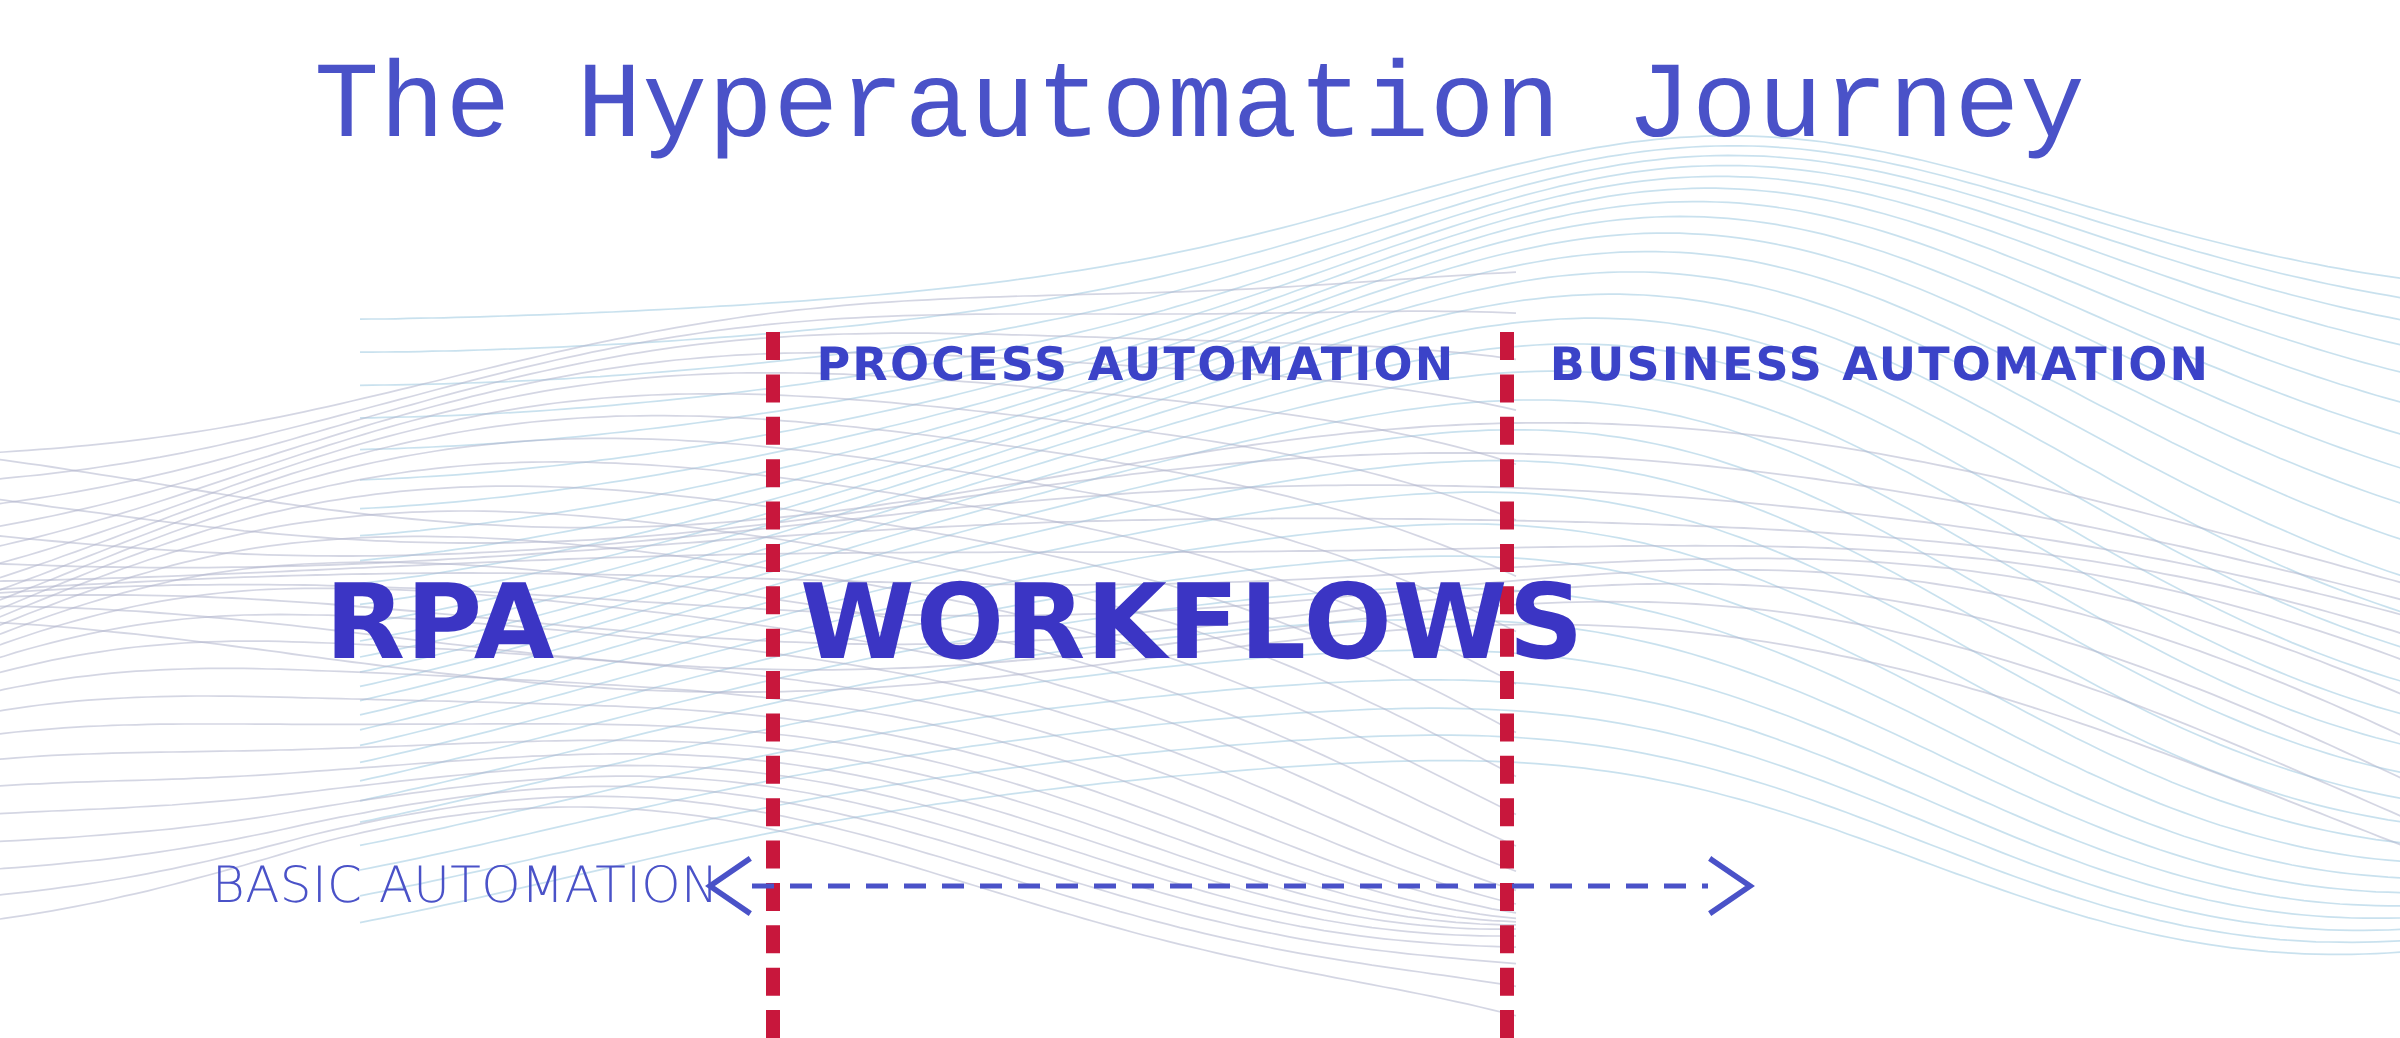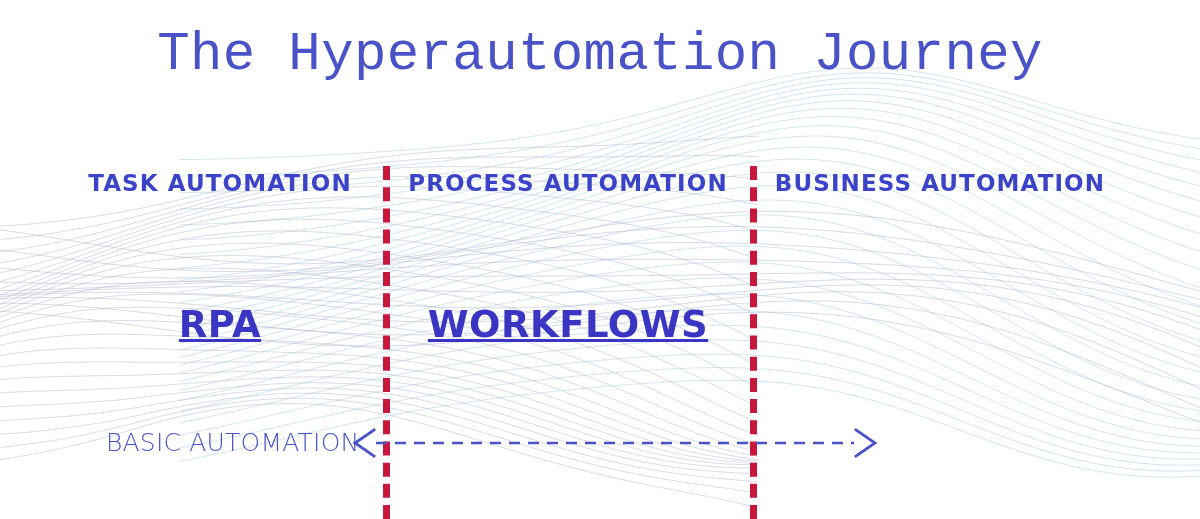--- a/index.html
+++ b/index.html
@@ -65,28 +65,27 @@
     white-space: nowrap;
     font-family: "DejaVu Sans", sans-serif;
   }
   .header-a { left: 70px;  width: 300px; text-align: center; }
   .header-b { left: 400px; width: 336px; text-align: center; }
   .header-c { left: 764px; width: 352px; text-align: center; }
 
   
   .big-label {
     position: absolute;
-    top: 303px;
-    font-size: 37px;
+    top: 282px;
+    font-size: 52px;
     font-weight: 700;
     letter-spacing: 0.5px;
     color: #3b35c4;
     white-space: nowrap;
     font-family: "DejaVu Sans", sans-serif;
-    text-decoration: underline;
   }
   .big-a { left: 70px;  width: 300px; text-align: center; }
   .big-b { left: 400px; width: 336px; text-align: center; }
   .big-c { left: 764px; width: 352px; text-align: center; }
 
   
   .axis-row {
     position: absolute;
     top: 425px;
     left: 0;
@@ -194,21 +193,20 @@
       <path d="M-40.0 300.9 L-34.0 300.5 L-28.0 300.0 L-22.0 299.7 L-16.0 299.3 L-10.0 299.0 L-4.0 298.7 L2.0 298.5 L8.0 298.2 L14.0 298.0 L20.0 297.9 L26.0 297.7 L32.0 297.6 L38.0 297.5 L44.0 297.5 L50.0 297.5 L56.0 297.5 L62.0 297.5 L68.0 297.6 L74.0 297.7 L80.0 297.8 L86.0 297.9 L92.0 298.1 L98.0 298.3 L104.0 298.5 L110.0 298.8 L116.0 299.0 L122.0 299.3 L128.0 299.7 L134.0 300.0 L140.0 300.4 L146.0 300.8 L152.0 301.2 L158.0 301.6 L164.0 302.0 L170.0 302.5 L176.0 303.0 L182.0 303.5 L188.0 304.0 L194.0 304.5 L200.0 305.0 L206.0 305.5 L212.0 306.1 L218.0 306.7 L224.0 307.2 L230.0 307.8 L236.0 308.4 L242.0 308.9 L248.0 309.5 L254.0 310.1 L260.0 310.7 L266.0 311.2 L272.0 311.8 L278.0 312.4 L284.0 313.0 L290.0 313.5 L296.0 314.1 L302.0 314.6 L308.0 315.1 L314.0 315.7 L320.0 316.2 L326.0 316.7 L332.0 317.1 L338.0 317.6 L344.0 318.0 L350.0 318.5 L356.0 318.9 L362.0 319.3 L368.0 319.6 L374.0 320.0 L380.0 320.3 L386.0 320.6 L392.0 320.9 L398.0 321.1 L404.0 321.3 L410.0 321.5 L416.0 321.7 L422.0 321.9 L428.0 322.0 L434.0 322.1 L440.0 322.1 L446.0 322.2 L452.0 322.2 L458.0 322.1 L464.0 322.1 L470.0 322.0 L476.0 321.9 L482.0 321.7 L488.0 321.6 L494.0 321.3 L500.0 321.1 L506.0 320.9 L512.0 320.6 L518.0 320.2 L524.0 319.9 L530.0 319.5 L536.0 319.1 L542.0 318.7 L548.0 318.2 L554.0 317.8 L560.0 317.3 L566.0 316.7 L572.0 316.2 L578.0 315.6 L584.0 315.0 L590.0 314.4 L596.0 313.8 L602.0 313.2 L608.0 312.5 L614.0 311.9 L620.0 311.2 L626.0 310.5 L632.0 309.8 L638.0 309.1 L644.0 308.4 L650.0 307.7 L656.0 306.9 L662.0 306.2 L668.0 305.5 L674.0 304.8 L680.0 304.0 L686.0 303.3 L692.0 302.6 L698.0 301.9 L704.0 301.2 L710.0 300.5 L716.0 299.9 L722.0 299.2 L728.0 298.6 L734.0 297.9 L740.0 297.3 L746.0 296.8 L752.0 296.2 L758.0 295.7 L764.0 295.2 L770.0 294.7 L776.0 294.2 L782.0 293.8 L788.0 293.5 L794.0 293.1 L800.0 292.8 L806.0 292.5 L812.0 292.3 L818.0 292.1 L824.0 292.0 L830.0 291.9 L836.0 291.8 L842.0 291.8 L848.0 291.9 L854.0 292.0 L860.0 292.1 L866.0 292.3 L872.0 292.5 L878.0 292.8 L884.0 293.2 L890.0 293.6 L896.0 294.1 L902.0 294.6 L908.0 295.2 L914.0 295.8 L920.0 296.5 L926.0 297.3 L932.0 298.1 L938.0 299.0 L944.0 299.9 L950.0 300.9 L956.0 302.0 L962.0 303.1 L968.0 304.3 L974.0 305.5 L980.0 306.9 L986.0 308.2 L992.0 309.6 L998.0 311.1 L1004.0 312.7 L1010.0 314.3 L1016.0 315.9 L1022.0 317.7 L1028.0 319.4 L1034.0 321.3 L1040.0 323.1 L1046.0 325.1 L1052.0 327.1 L1058.0 329.1 L1064.0 331.2 L1070.0 333.3 L1076.0 335.5 L1082.0 337.8 L1088.0 340.1 L1094.0 342.4 L1100.0 344.7 L1106.0 347.1 L1112.0 349.6 L1118.0 352.1 L1124.0 354.6 L1130.0 357.1 L1136.0 359.7 L1142.0 362.3 L1148.0 365.0 L1154.0 367.6 L1160.0 370.3 L1166.0 373.0 L1172.0 375.8 L1178.0 378.5 L1184.0 381.3 L1190.0 384.1 L1196.0 386.9 L1202.0 389.7 L1208.0 392.5 L1214.0 395.3 L1220.0 398.1 L1226.0 400.9 L1232.0 403.7 L1238.0 406.5" fill="none" stroke="#b0b4cc" stroke-opacity="0.55" stroke-width="0.9"></path>
       <path d="M-40.0 303.8 L-34.0 303.6 L-28.0 303.4 L-22.0 303.3 L-16.0 303.2 L-10.0 303.2 L-4.0 303.2 L2.0 303.2 L8.0 303.2 L14.0 303.3 L20.0 303.5 L26.0 303.6 L32.0 303.8 L38.0 304.0 L44.0 304.3 L50.0 304.6 L56.0 304.9 L62.0 305.3 L68.0 305.6 L74.0 306.0 L80.0 306.5 L86.0 306.9 L92.0 307.4 L98.0 307.9 L104.0 308.5 L110.0 309.0 L116.0 309.6 L122.0 310.2 L128.0 310.8 L134.0 311.4 L140.0 312.1 L146.0 312.7 L152.0 313.4 L158.0 314.1 L164.0 314.8 L170.0 315.5 L176.0 316.2 L182.0 316.9 L188.0 317.6 L194.0 318.3 L200.0 319.1 L206.0 319.8 L212.0 320.5 L218.0 321.2 L224.0 321.9 L230.0 322.6 L236.0 323.3 L242.0 324.0 L248.0 324.7 L254.0 325.4 L260.0 326.0 L266.0 326.7 L272.0 327.3 L278.0 327.9 L284.0 328.5 L290.0 329.0 L296.0 329.6 L302.0 330.1 L308.0 330.6 L314.0 331.1 L320.0 331.6 L326.0 332.0 L332.0 332.4 L338.0 332.8 L344.0 333.1 L350.0 333.5 L356.0 333.7 L362.0 334.0 L368.0 334.2 L374.0 334.4 L380.0 334.6 L386.0 334.7 L392.0 334.8 L398.0 334.9 L404.0 334.9 L410.0 334.9 L416.0 334.9 L422.0 334.8 L428.0 334.7 L434.0 334.6 L440.0 334.4 L446.0 334.2 L452.0 334.0 L458.0 333.8 L464.0 333.5 L470.0 333.1 L476.0 332.8 L482.0 332.4 L488.0 332.0 L494.0 331.5 L500.0 331.0 L506.0 330.5 L512.0 330.0 L518.0 329.5 L524.0 328.9 L530.0 328.3 L536.0 327.7 L542.0 327.0 L548.0 326.3 L554.0 325.7 L560.0 324.9 L566.0 324.2 L572.0 323.5 L578.0 322.8 L584.0 322.0 L590.0 321.2 L596.0 320.4 L602.0 319.7 L608.0 318.9 L614.0 318.1 L620.0 317.3 L626.0 316.5 L632.0 315.7 L638.0 314.9 L644.0 314.1 L650.0 313.3 L656.0 312.5 L662.0 311.8 L668.0 311.0 L674.0 310.3 L680.0 309.6 L686.0 308.9 L692.0 308.2 L698.0 307.5 L704.0 306.9 L710.0 306.2 L716.0 305.6 L722.0 305.1 L728.0 304.5 L734.0 304.0 L740.0 303.5 L746.0 303.1 L752.0 302.7 L758.0 302.3 L764.0 302.0 L770.0 301.7 L776.0 301.4 L782.0 301.2 L788.0 301.1 L794.0 300.9 L800.0 300.9 L806.0 300.8 L812.0 300.9 L818.0 300.9 L824.0 301.0 L830.0 301.2 L836.0 301.4 L842.0 301.7 L848.0 302.0 L854.0 302.4 L860.0 302.9 L866.0 303.4 L872.0 303.9 L878.0 304.5 L884.0 305.2 L890.0 305.9 L896.0 306.7 L902.0 307.6 L908.0 308.5 L914.0 309.4 L920.0 310.4 L926.0 311.5 L932.0 312.6 L938.0 313.8 L944.0 315.1 L950.0 316.4 L956.0 317.7 L962.0 319.1 L968.0 320.6 L974.0 322.1 L980.0 323.7 L986.0 325.3 L992.0 327.0 L998.0 328.8 L1004.0 330.6 L1010.0 332.4 L1016.0 334.3 L1022.0 336.2 L1028.0 338.2 L1034.0 340.2 L1040.0 342.3 L1046.0 344.4 L1052.0 346.5 L1058.0 348.7 L1064.0 350.9 L1070.0 353.2 L1076.0 355.5 L1082.0 357.8 L1088.0 360.2 L1094.0 362.6 L1100.0 365.0 L1106.0 367.5 L1112.0 369.9 L1118.0 372.4 L1124.0 374.9 L1130.0 377.5 L1136.0 380.0 L1142.0 382.6 L1148.0 385.2 L1154.0 387.8 L1160.0 390.4 L1166.0 393.0 L1172.0 395.6 L1178.0 398.2 L1184.0 400.9 L1190.0 403.5 L1196.0 406.1 L1202.0 408.7 L1208.0 411.4 L1214.0 414.0 L1220.0 416.6 L1226.0 419.2 L1232.0 421.7 L1238.0 424.3" fill="none" stroke="#b0b4cc" stroke-opacity="0.55" stroke-width="0.9"></path>
       <path d="M-40.0 309.9 L-34.0 310.0 L-28.0 310.1 L-22.0 310.3 L-16.0 310.5 L-10.0 310.8 L-4.0 311.1 L2.0 311.4 L8.0 311.8 L14.0 312.2 L20.0 312.6 L26.0 313.1 L32.0 313.6 L38.0 314.1 L44.0 314.7 L50.0 315.3 L56.0 315.9 L62.0 316.5 L68.0 317.1 L74.0 317.8 L80.0 318.5 L86.0 319.2 L92.0 319.9 L98.0 320.7 L104.0 321.4 L110.0 322.2 L116.0 323.0 L122.0 323.8 L128.0 324.5 L134.0 325.3 L140.0 326.1 L146.0 327.0 L152.0 327.8 L158.0 328.6 L164.0 329.4 L170.0 330.2 L176.0 331.0 L182.0 331.7 L188.0 332.5 L194.0 333.3 L200.0 334.1 L206.0 334.8 L212.0 335.5 L218.0 336.3 L224.0 337.0 L230.0 337.6 L236.0 338.3 L242.0 338.9 L248.0 339.6 L254.0 340.2 L260.0 340.7 L266.0 341.3 L272.0 341.8 L278.0 342.3 L284.0 342.8 L290.0 343.2 L296.0 343.6 L302.0 344.0 L308.0 344.4 L314.0 344.7 L320.0 345.0 L326.0 345.2 L332.0 345.4 L338.0 345.6 L344.0 345.8 L350.0 345.9 L356.0 346.0 L362.0 346.0 L368.0 346.0 L374.0 346.0 L380.0 346.0 L386.0 345.9 L392.0 345.8 L398.0 345.6 L404.0 345.4 L410.0 345.2 L416.0 344.9 L422.0 344.6 L428.0 344.3 L434.0 344.0 L440.0 343.6 L446.0 343.2 L452.0 342.7 L458.0 342.3 L464.0 341.8 L470.0 341.2 L476.0 340.7 L482.0 340.1 L488.0 339.5 L494.0 338.9 L500.0 338.3 L506.0 337.6 L512.0 336.9 L518.0 336.2 L524.0 335.5 L530.0 334.8 L536.0 334.1 L542.0 333.3 L548.0 332.6 L554.0 331.8 L560.0 331.0 L566.0 330.2 L572.0 329.5 L578.0 328.7 L584.0 327.9 L590.0 327.1 L596.0 326.3 L602.0 325.6 L608.0 324.8 L614.0 324.0 L620.0 323.3 L626.0 322.5 L632.0 321.8 L638.0 321.1 L644.0 320.4 L650.0 319.7 L656.0 319.1 L662.0 318.4 L668.0 317.8 L674.0 317.2 L680.0 316.7 L686.0 316.1 L692.0 315.6 L698.0 315.1 L704.0 314.7 L710.0 314.3 L716.0 313.9 L722.0 313.5 L728.0 313.2 L734.0 313.0 L740.0 312.7 L746.0 312.5 L752.0 312.4 L758.0 312.3 L764.0 312.2 L770.0 312.2 L776.0 312.2 L782.0 312.3 L788.0 312.4 L794.0 312.6 L800.0 312.8 L806.0 313.1 L812.0 313.4 L818.0 313.7 L824.0 314.2 L830.0 314.6 L836.0 315.1 L842.0 315.7 L848.0 316.3 L854.0 317.0 L860.0 317.7 L866.0 318.5 L872.0 319.3 L878.0 320.2 L884.0 321.1 L890.0 322.1 L896.0 323.1 L902.0 324.2 L908.0 325.3 L914.0 326.5 L920.0 327.8 L926.0 329.0 L932.0 330.4 L938.0 331.7 L944.0 333.2 L950.0 334.6 L956.0 336.1 L962.0 337.7 L968.0 339.3 L974.0 341.0 L980.0 342.6 L986.0 344.4 L992.0 346.1 L998.0 347.9 L1004.0 349.8 L1010.0 351.7 L1016.0 353.6 L1022.0 355.5 L1028.0 357.5 L1034.0 359.5 L1040.0 361.6 L1046.0 363.6 L1052.0 365.7 L1058.0 367.9 L1064.0 370.0 L1070.0 372.2 L1076.0 374.4 L1082.0 376.6 L1088.0 378.8 L1094.0 381.1 L1100.0 383.4 L1106.0 385.7 L1112.0 388.0 L1118.0 390.3 L1124.0 392.6 L1130.0 394.9 L1136.0 397.2 L1142.0 399.6 L1148.0 401.9 L1154.0 404.3 L1160.0 406.6 L1166.0 409.0 L1172.0 411.3 L1178.0 413.7 L1184.0 416.0 L1190.0 418.4 L1196.0 420.7 L1202.0 423.0 L1208.0 425.3 L1214.0 427.6 L1220.0 429.9 L1226.0 432.2 L1232.0 434.5 L1238.0 436.7" fill="none" stroke="#b0b4cc" stroke-opacity="0.55" stroke-width="0.9"></path>
     </svg>
 
   <div class="title">The Hyperautomation Journey</div>
 
   <div class="divider" id="divider-1"></div>
   <div class="divider" id="divider-2"></div>
 
-  <div class="section-header header-a">TASK AUTOMATION</div>
   <div class="section-header header-c">BUSINESS AUTOMATION</div>
   <div class="section-header header-b">PROCESS AUTOMATION</div>
 
   <div class="big-label big-a">RPA</div>
   <div class="big-label big-b">WORKFLOWS</div>
 
   <div class="axis-row">
     <div class="axis-label axis-label-left">BASIC AUTOMATION</div>
 
     <svg id="axis-arrow" viewBox="0 0 530 36" aria-hidden="true">

